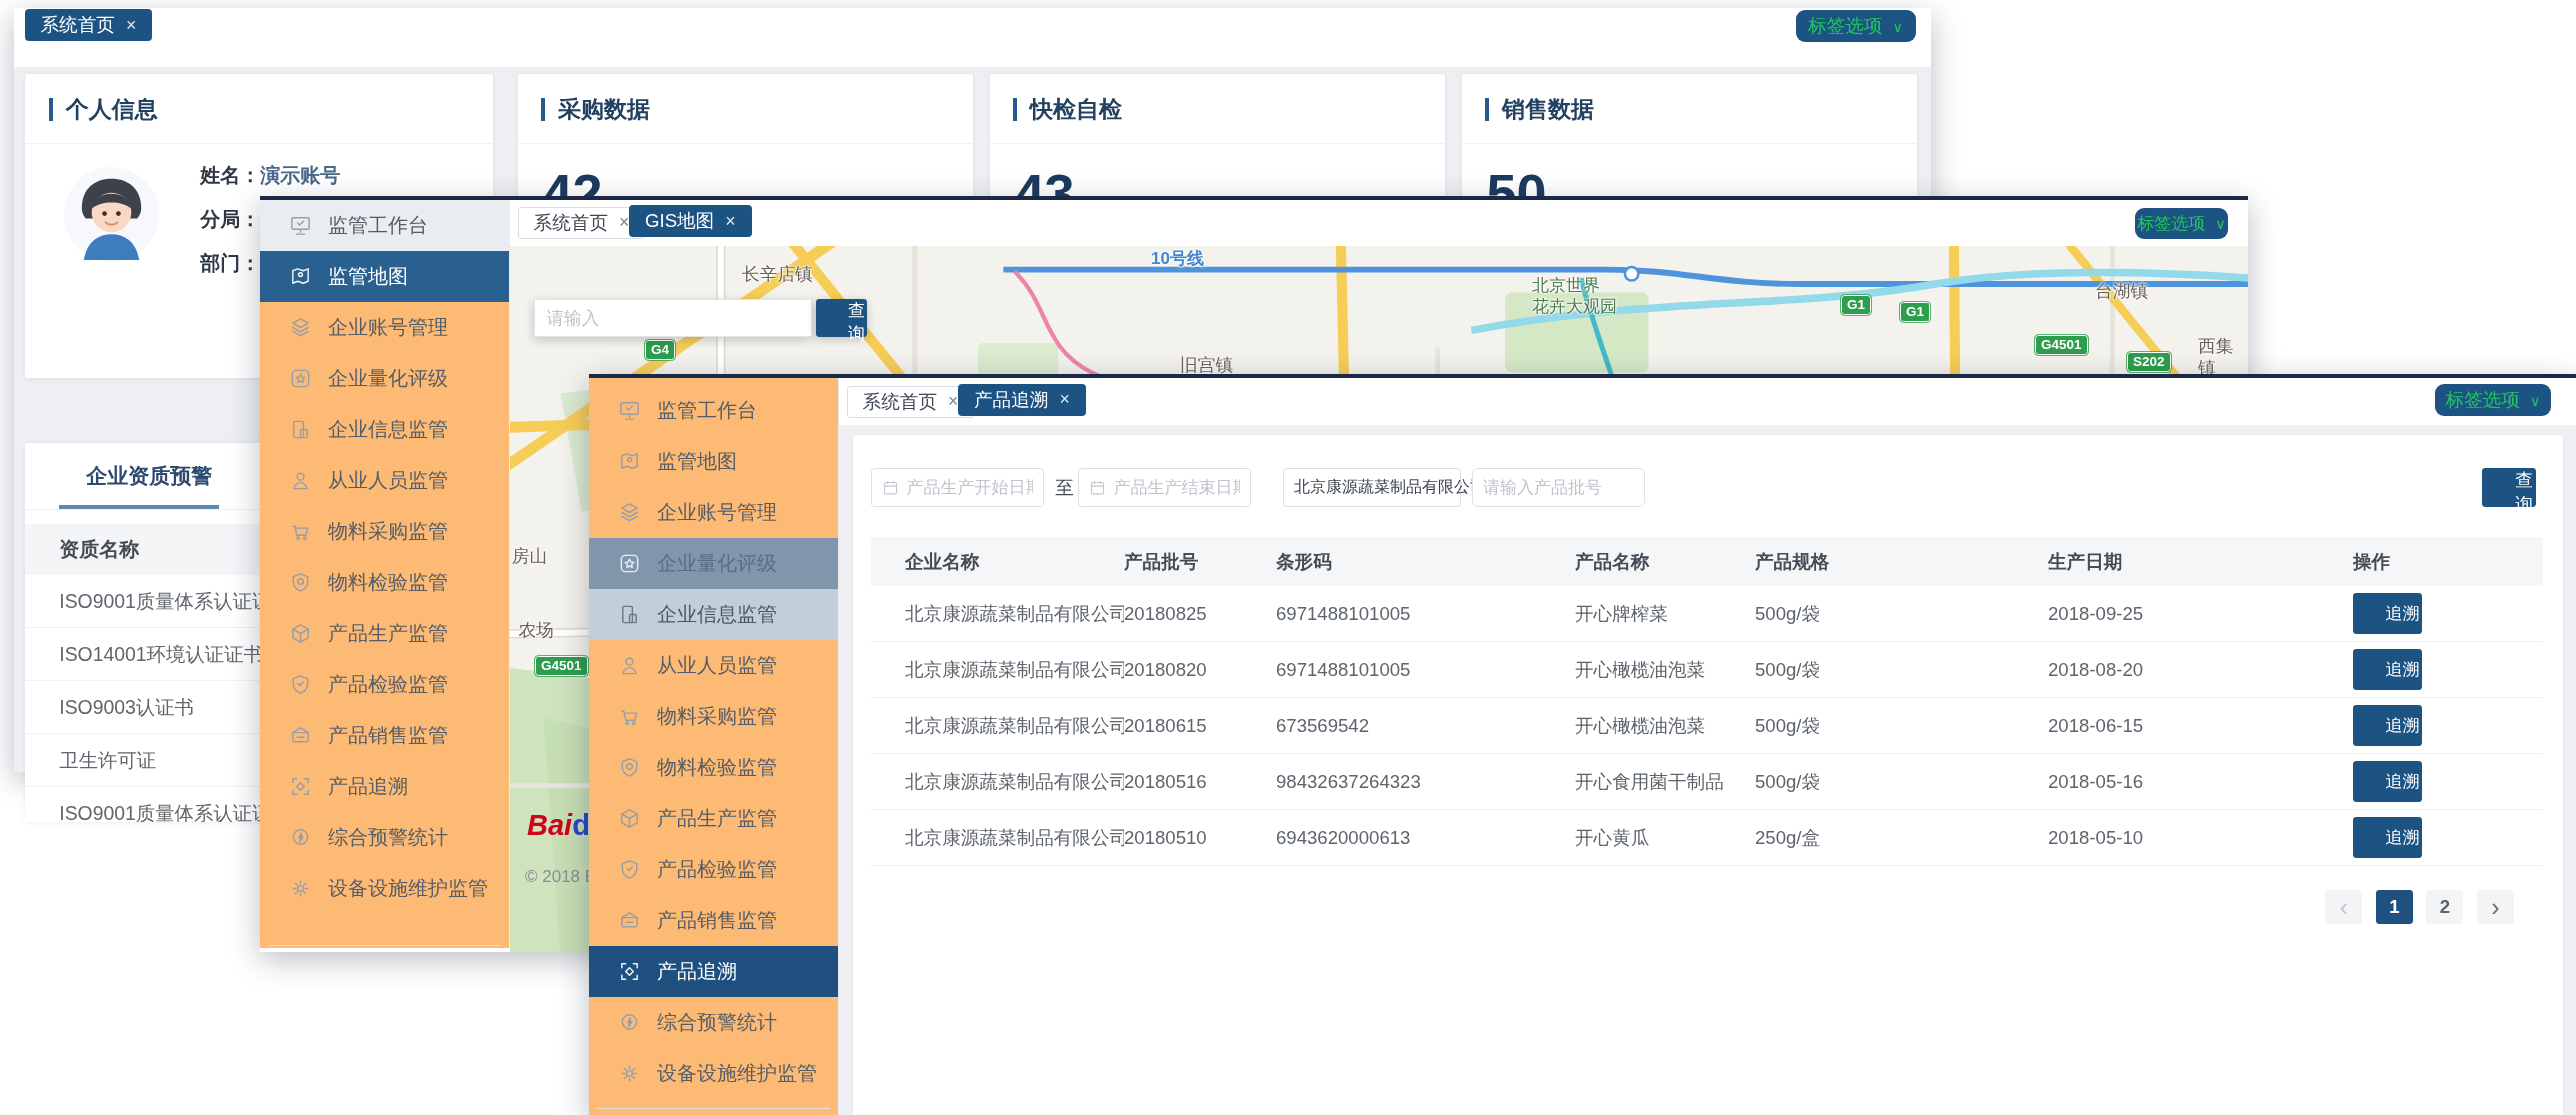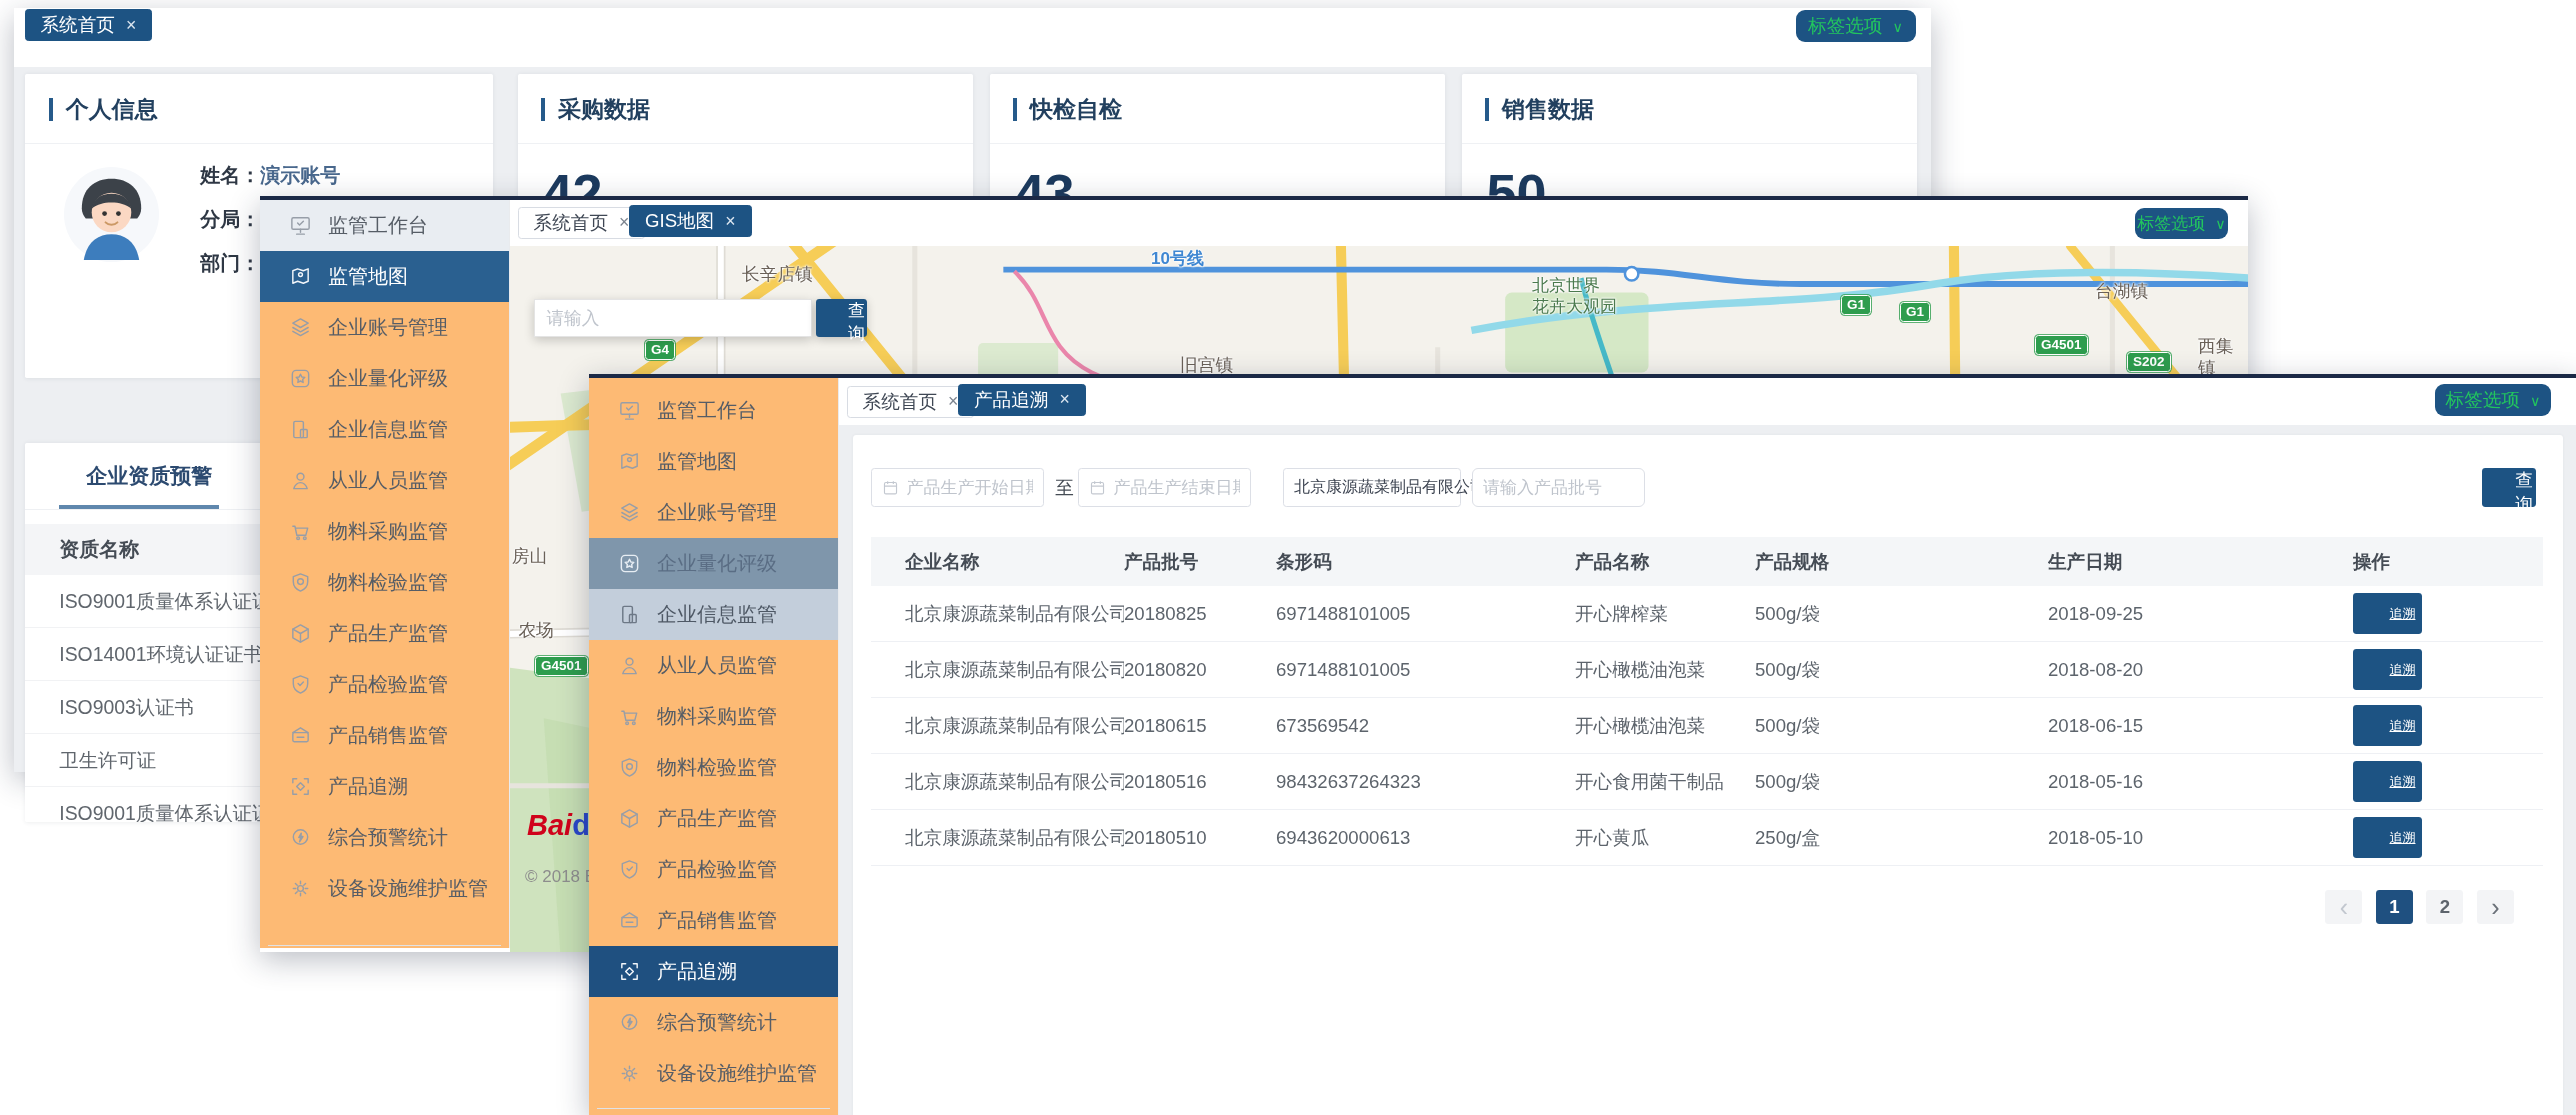--- a/index.html
+++ b/index.html
@@ -112,21 +112,21 @@
               font-size:16px; color:#3c4350; cursor:pointer; white-space:nowrap; }
   .f-select .caret { color:#99a0ab; font-size:12.6px; margin-left:3.4px; }
   .f-batch { left:601px; width:173px;border-radius:6px; }
   .f-query { position:absolute; left:1611px; top:0; width:54px; height:39px; font-size:17.7px; }
   .d1 { left:0; width:173px; } .d2 { left:207px; width:173px; }
 
   .ptable { position:absolute; left:17.7px; top:102px; width:1672px; font-size:18.6px; }
   .thead, .tr { display:grid; grid-template-columns:219px 152px 299px 180px 293px 305px 191px; padding-left:34px; align-items:center; }
   .thead { height:49px; background:#f4f6f8; font-weight:bold; color:#454c55; }
   .tr { height:56px; border-bottom:0.8px solid #eef0f4; color:#5d646c; }
-  .tr .act-btn { width:69px; height:41px; font-size:13px;text-decoration:underline; }
+  .tr .act-btn { width:69px; height:41px; font-size:17px; }
   .tr > div, .thead > div { white-space:nowrap; overflow:hidden; }
 
   .pager { position:absolute; left:1472px; top:455px; display:flex; gap:13.5px; }
   .pg { width:37px; height:34px; border-radius:3.4px; background:#f3f4f6; display:flex; align-items:center;
         justify-content:center; font-size:18.6px; color:#5d646c; cursor:pointer; font-weight:bold; }
   .pg.arrow-prev { color:#c2c7cf; font-size:25px; font-weight:normal; }
   .pg.arrow-next { color:#6a7078; font-size:25px; font-weight:normal; }
   .pg.active { background:#1f5080; color:#fff; }
 </style>
 </head>

